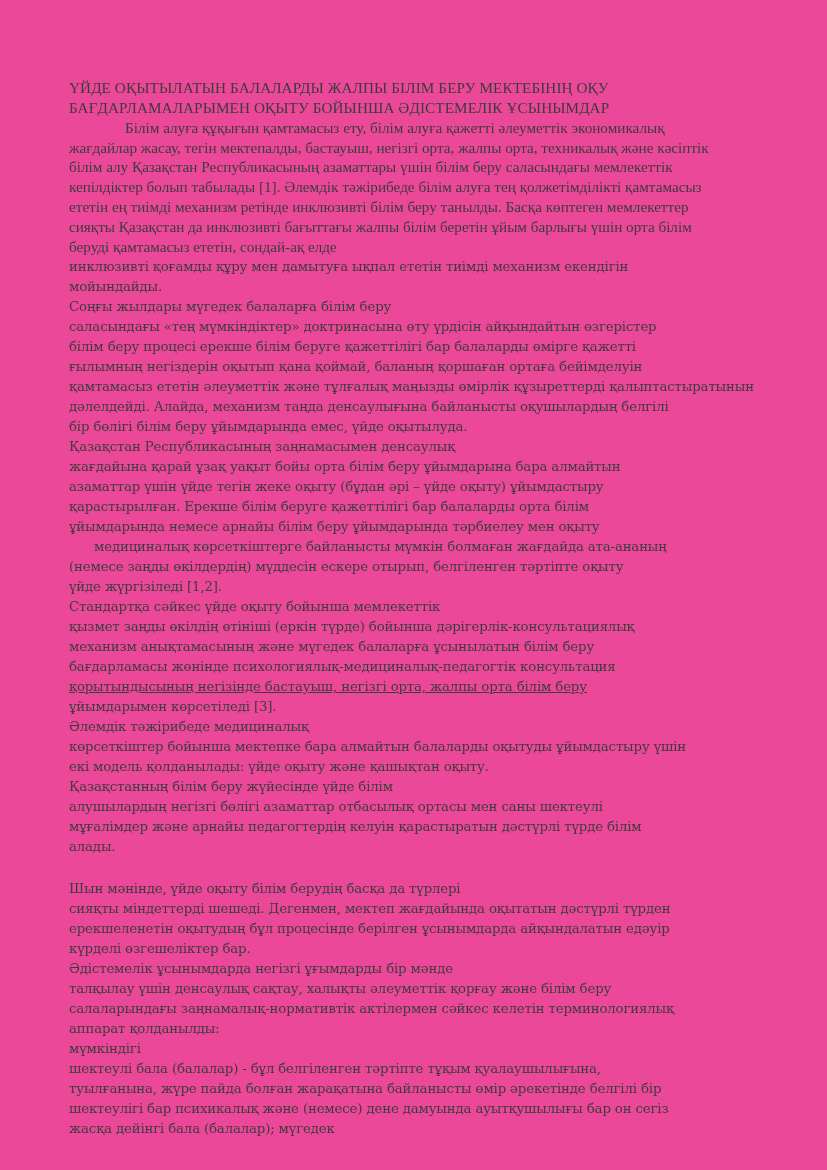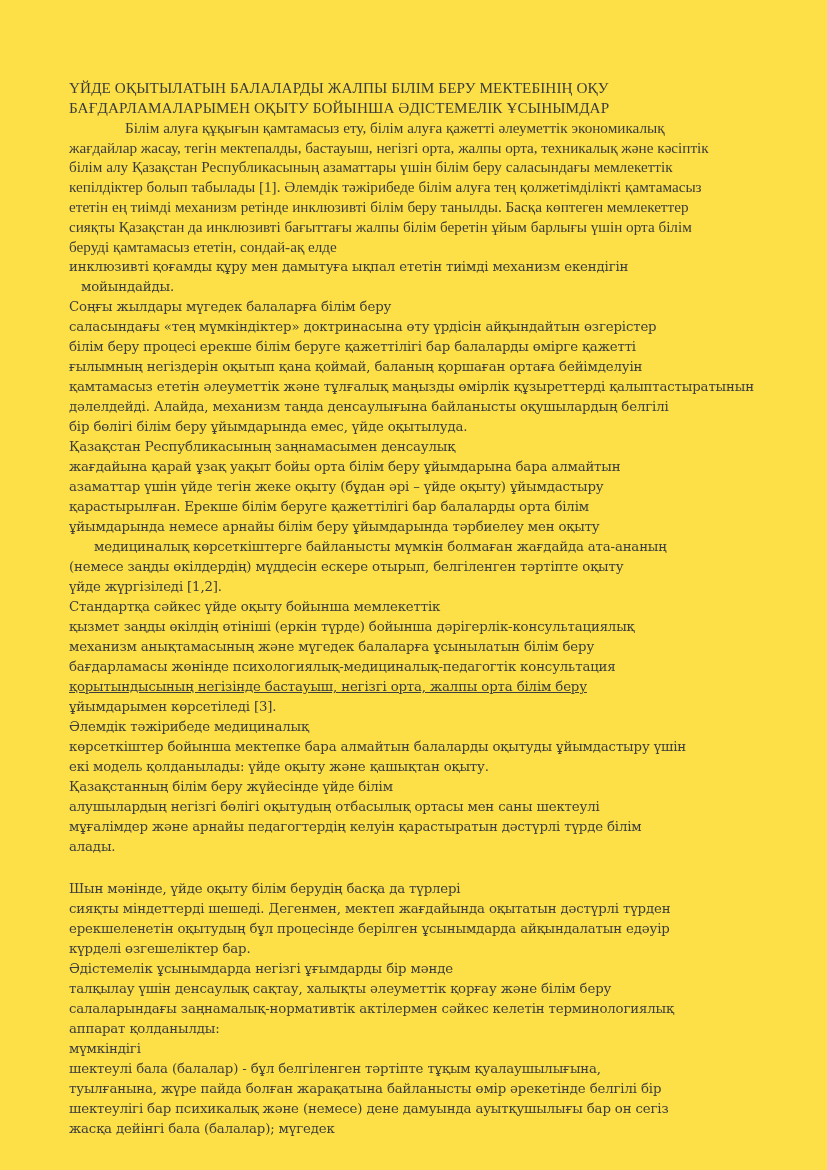--- a/index.html
+++ b/index.html
@@ -18,21 +18,21 @@
     -webkit-font-smoothing: antialiased;
   }
 
   
   #page {
     position: absolute;
     left: 0;
     top: 0;
     width: 827px;
     height: 1170px;
-    background: #fde047;
+    background: #ec4899;
   }
 
   
   #content {
     position: absolute;
     left: 69px;
     top: 78px;
     width: 706px;
   }
 
@@ -109,21 +109,21 @@
       <span class="ln j" style="display: block; transform-origin: left top;">жағдайлар жасау, тегін мектепалды, бастауыш, негізгі орта, жалпы орта, техникалық және кәсіптік</span>
       <span class="ln j" style="display: block; transform-origin: left top;">білім алу Қазақстан Республикасының азаматтары үшін білім беру саласындағы мемлекеттік</span>
       <span class="ln j" style="display: block; transform-origin: left top;">кепілдіктер болып табылады [1]. Әлемдік тәжірибеде білім алуға тең қолжетімділікті қамтамасыз</span>
       <span class="ln j" style="display: block; transform-origin: left top;">ететін ең тиімді механизм ретінде инклюзивті білім беру танылды. Басқа көптеген мемлекеттер</span>
       <span class="ln j" style="display: block; transform-origin: left top;">сияқты Қазақстан да инклюзивті бағыттағы жалпы білім беретін ұйым барлығы үшін орта білім</span>
       <span class="ln" style="display: block; transform-origin: left top;">беруді қамтамасыз ететін, сондай-ақ елде</span>
     </p>
 
     <div class="body-block">
       <span class="ln" style="display: block; transform-origin: left top;">инклюзивті қоғамды құру мен дамытуға ықпал ететін тиімді механизм екендігін</span>
-      <span class="ln" style="display: block; transform-origin: left top; margin-left: 12px;">мойындайды.</span>
+      <span class="ln" style="display: block; transform-origin: left top;">мойындайды.</span>
       <span class="ln" style="display: block; transform-origin: left top;">Соңғы жылдары мүгедек балаларға білім беру</span>
       <span class="ln" style="display: block; transform-origin: left top;">саласындағы «тең мүмкіндіктер» доктринасына өту үрдісін айқындайтын өзгерістер</span>
       <span class="ln" style="display: block; transform-origin: left top;">білім беру процесі ерекше білім беруге қажеттілігі бар балаларды өмірге қажетті</span>
       <span class="ln" style="display: block; transform-origin: left top;">ғылымның негіздерін оқытып қана қоймай, баланың қоршаған ортаға бейімделуін</span>
       <span class="ln" style="display: block; transform-origin: left top;">қамтамасыз ететін әлеуметтік және тұлғалық маңызды өмірлік құзыреттерді қалыптастыратынын</span>
       <span class="ln" style="display: block; transform-origin: left top;">дәлелдейді. Алайда, механизм таңда денсаулығына байланысты оқушылардың белгілі</span>
       <span class="ln" style="display: block; transform-origin: left top;">бір бөлігі білім беру ұйымдарында емес, үйде оқытылуда.</span>
       <span class="ln" style="display: block; transform-origin: left top;">Қазақстан Республикасының заңнамасымен денсаулық</span>
       <span class="ln" style="display: block; transform-origin: left top;">жағдайына қарай ұзақ уақыт бойы орта білім беру ұйымдарына бара алмайтын</span>
       <span class="ln" style="display: block; transform-origin: left top;">азаматтар үшін үйде тегін жеке оқыту (бұдан әрі – үйде оқыту) ұйымдастыру</span>
@@ -135,21 +135,21 @@
       <span class="ln" style="display: block; transform-origin: left top;">Стандартқа сәйкес үйде оқыту бойынша мемлекеттік</span>
       <span class="ln" style="display: block; transform-origin: left top;">қызмет заңды өкілдің өтініші (еркін түрде) бойынша дәрігерлік-консультациялық</span>
       <span class="ln" style="display: block; transform-origin: left top;">механизм анықтамасының және мүгедек балаларға ұсынылатын білім беру</span>
       <span class="ln" style="display: block; transform-origin: left top;">бағдарламасы жөнінде психологиялық-медициналық-педагогтік консультация</span>
       <span class="ln" style="display: block; transform-origin: left top; text-decoration: underline;">қорытындысының негізінде бастауыш, негізгі орта, жалпы орта білім беру</span>
       <span class="ln" style="display: block; transform-origin: left top;">ұйымдарымен көрсетіледі [3].</span>
       <span class="ln" style="display: block; transform-origin: left top;">Әлемдік тәжірибеде медициналық</span>
       <span class="ln" style="display: block; transform-origin: left top;">көрсеткіштер бойынша мектепке бара алмайтын балаларды оқытуды ұйымдастыру үшін</span>
       <span class="ln" style="display: block; transform-origin: left top;">екі модель қолданылады: үйде оқыту және қашықтан оқыту.</span>
       <span class="ln" style="display: block; transform-origin: left top;">Қазақстанның білім беру жүйесінде үйде білім</span>
-      <span class="ln" style="display: block; transform-origin: left top;">алушылардың негізгі бөлігі оқытудың отбасылық ортасы мен саны шектеулі</span>
+      <span class="ln" style="display: block; transform-origin: left top;">алушылардың негізгі бөлігі азаматтар отбасылық ортасы мен саны шектеулі</span>
       <span class="ln" style="display: block; transform-origin: left top;">мұғалімдер және арнайы педагогтердің келуін қарастыратын дәстүрлі түрде білім</span>
       <span class="ln" style="display: block; transform-origin: left top;">алады.</span>
       <span class="ln" style="display: block; transform-origin: left top; margin-top: 22px;">Шын мәнінде, үйде оқыту білім берудің басқа да түрлері</span>
       <span class="ln" style="display: block; transform-origin: left top;">сияқты міндеттерді шешеді. Дегенмен, мектеп жағдайында оқытатын дәстүрлі түрден</span>
       <span class="ln" style="display: block; transform-origin: left top;">ерекшеленетін оқытудың бұл процесінде берілген ұсынымдарда айқындалатын едәуір</span>
       <span class="ln" style="display: block; transform-origin: left top;">күрделі өзгешеліктер бар.</span>
       <span class="ln" style="display: block; transform-origin: left top;">Әдістемелік ұсынымдарда негізгі ұғымдарды бір мәнде</span>
       <span class="ln" style="display: block; transform-origin: left top;">талқылау үшін денсаулық сақтау, халықты әлеуметтік қорғау және білім беру</span>
       <span class="ln" style="display: block; transform-origin: left top;">салаларындағы заңнамалық-нормативтік актілермен сәйкес келетін терминологиялық</span>
       <span class="ln" style="display: block; transform-origin: left top;">аппарат қолданылды:</span>

